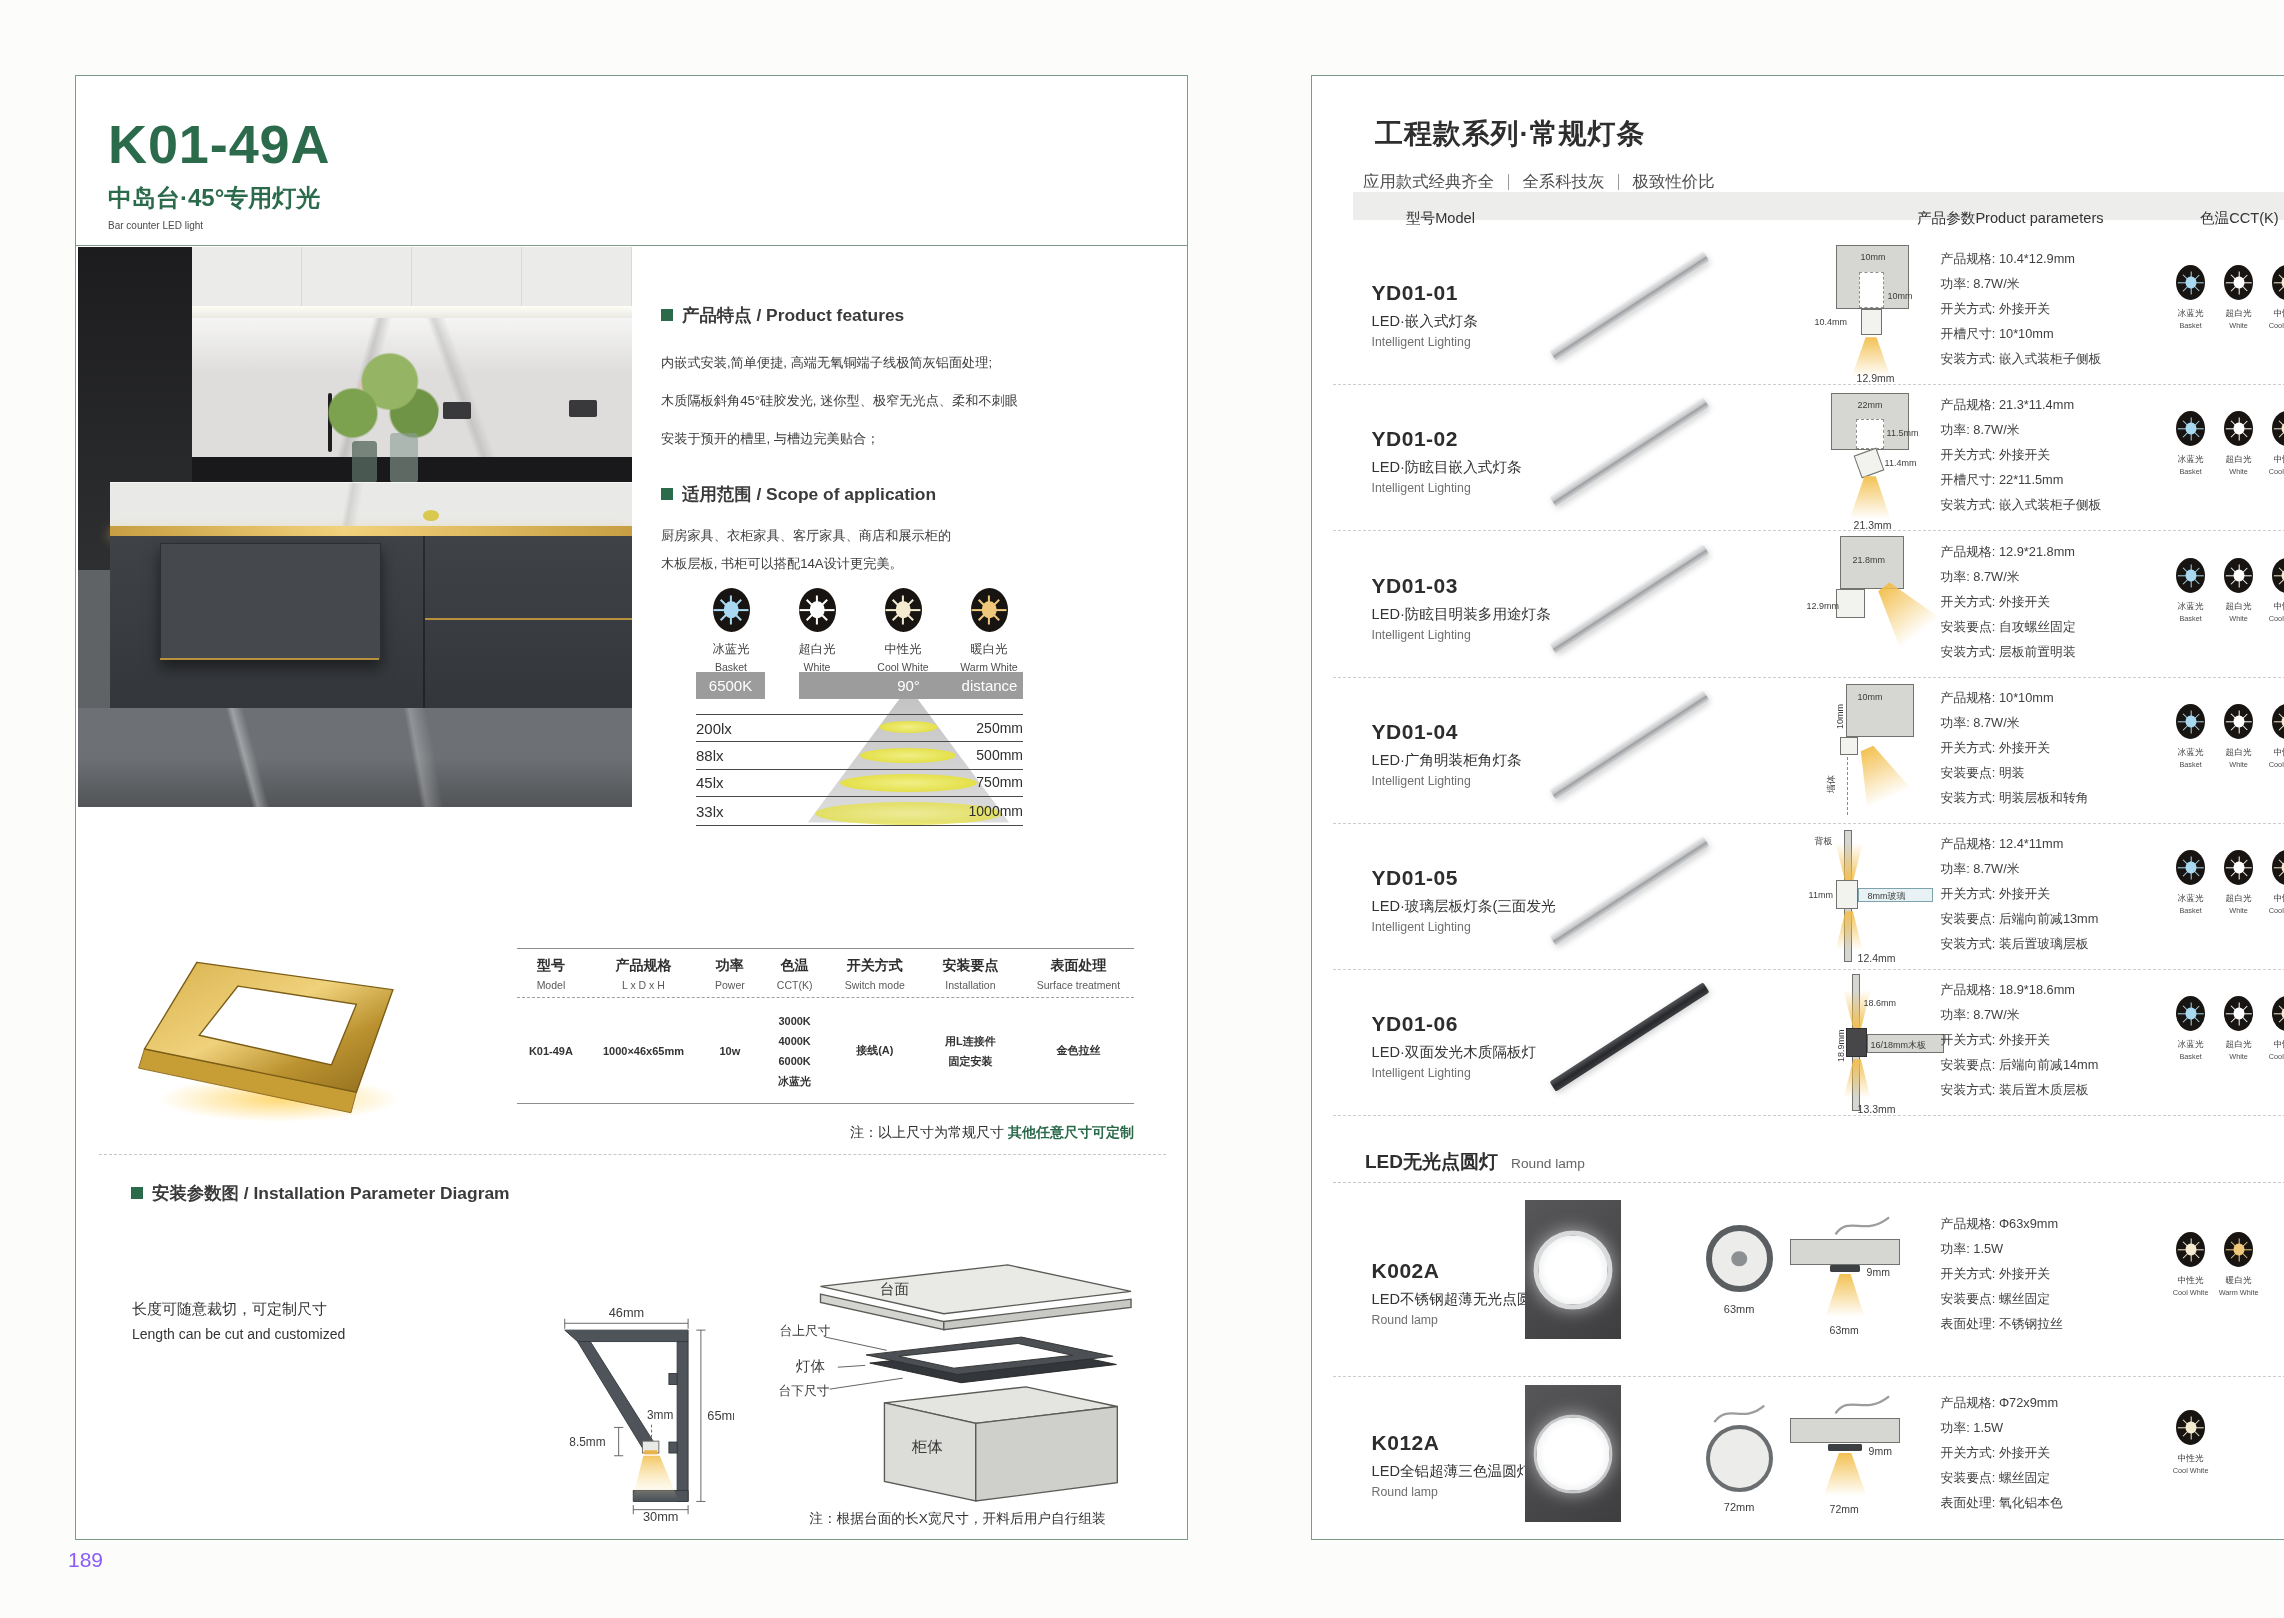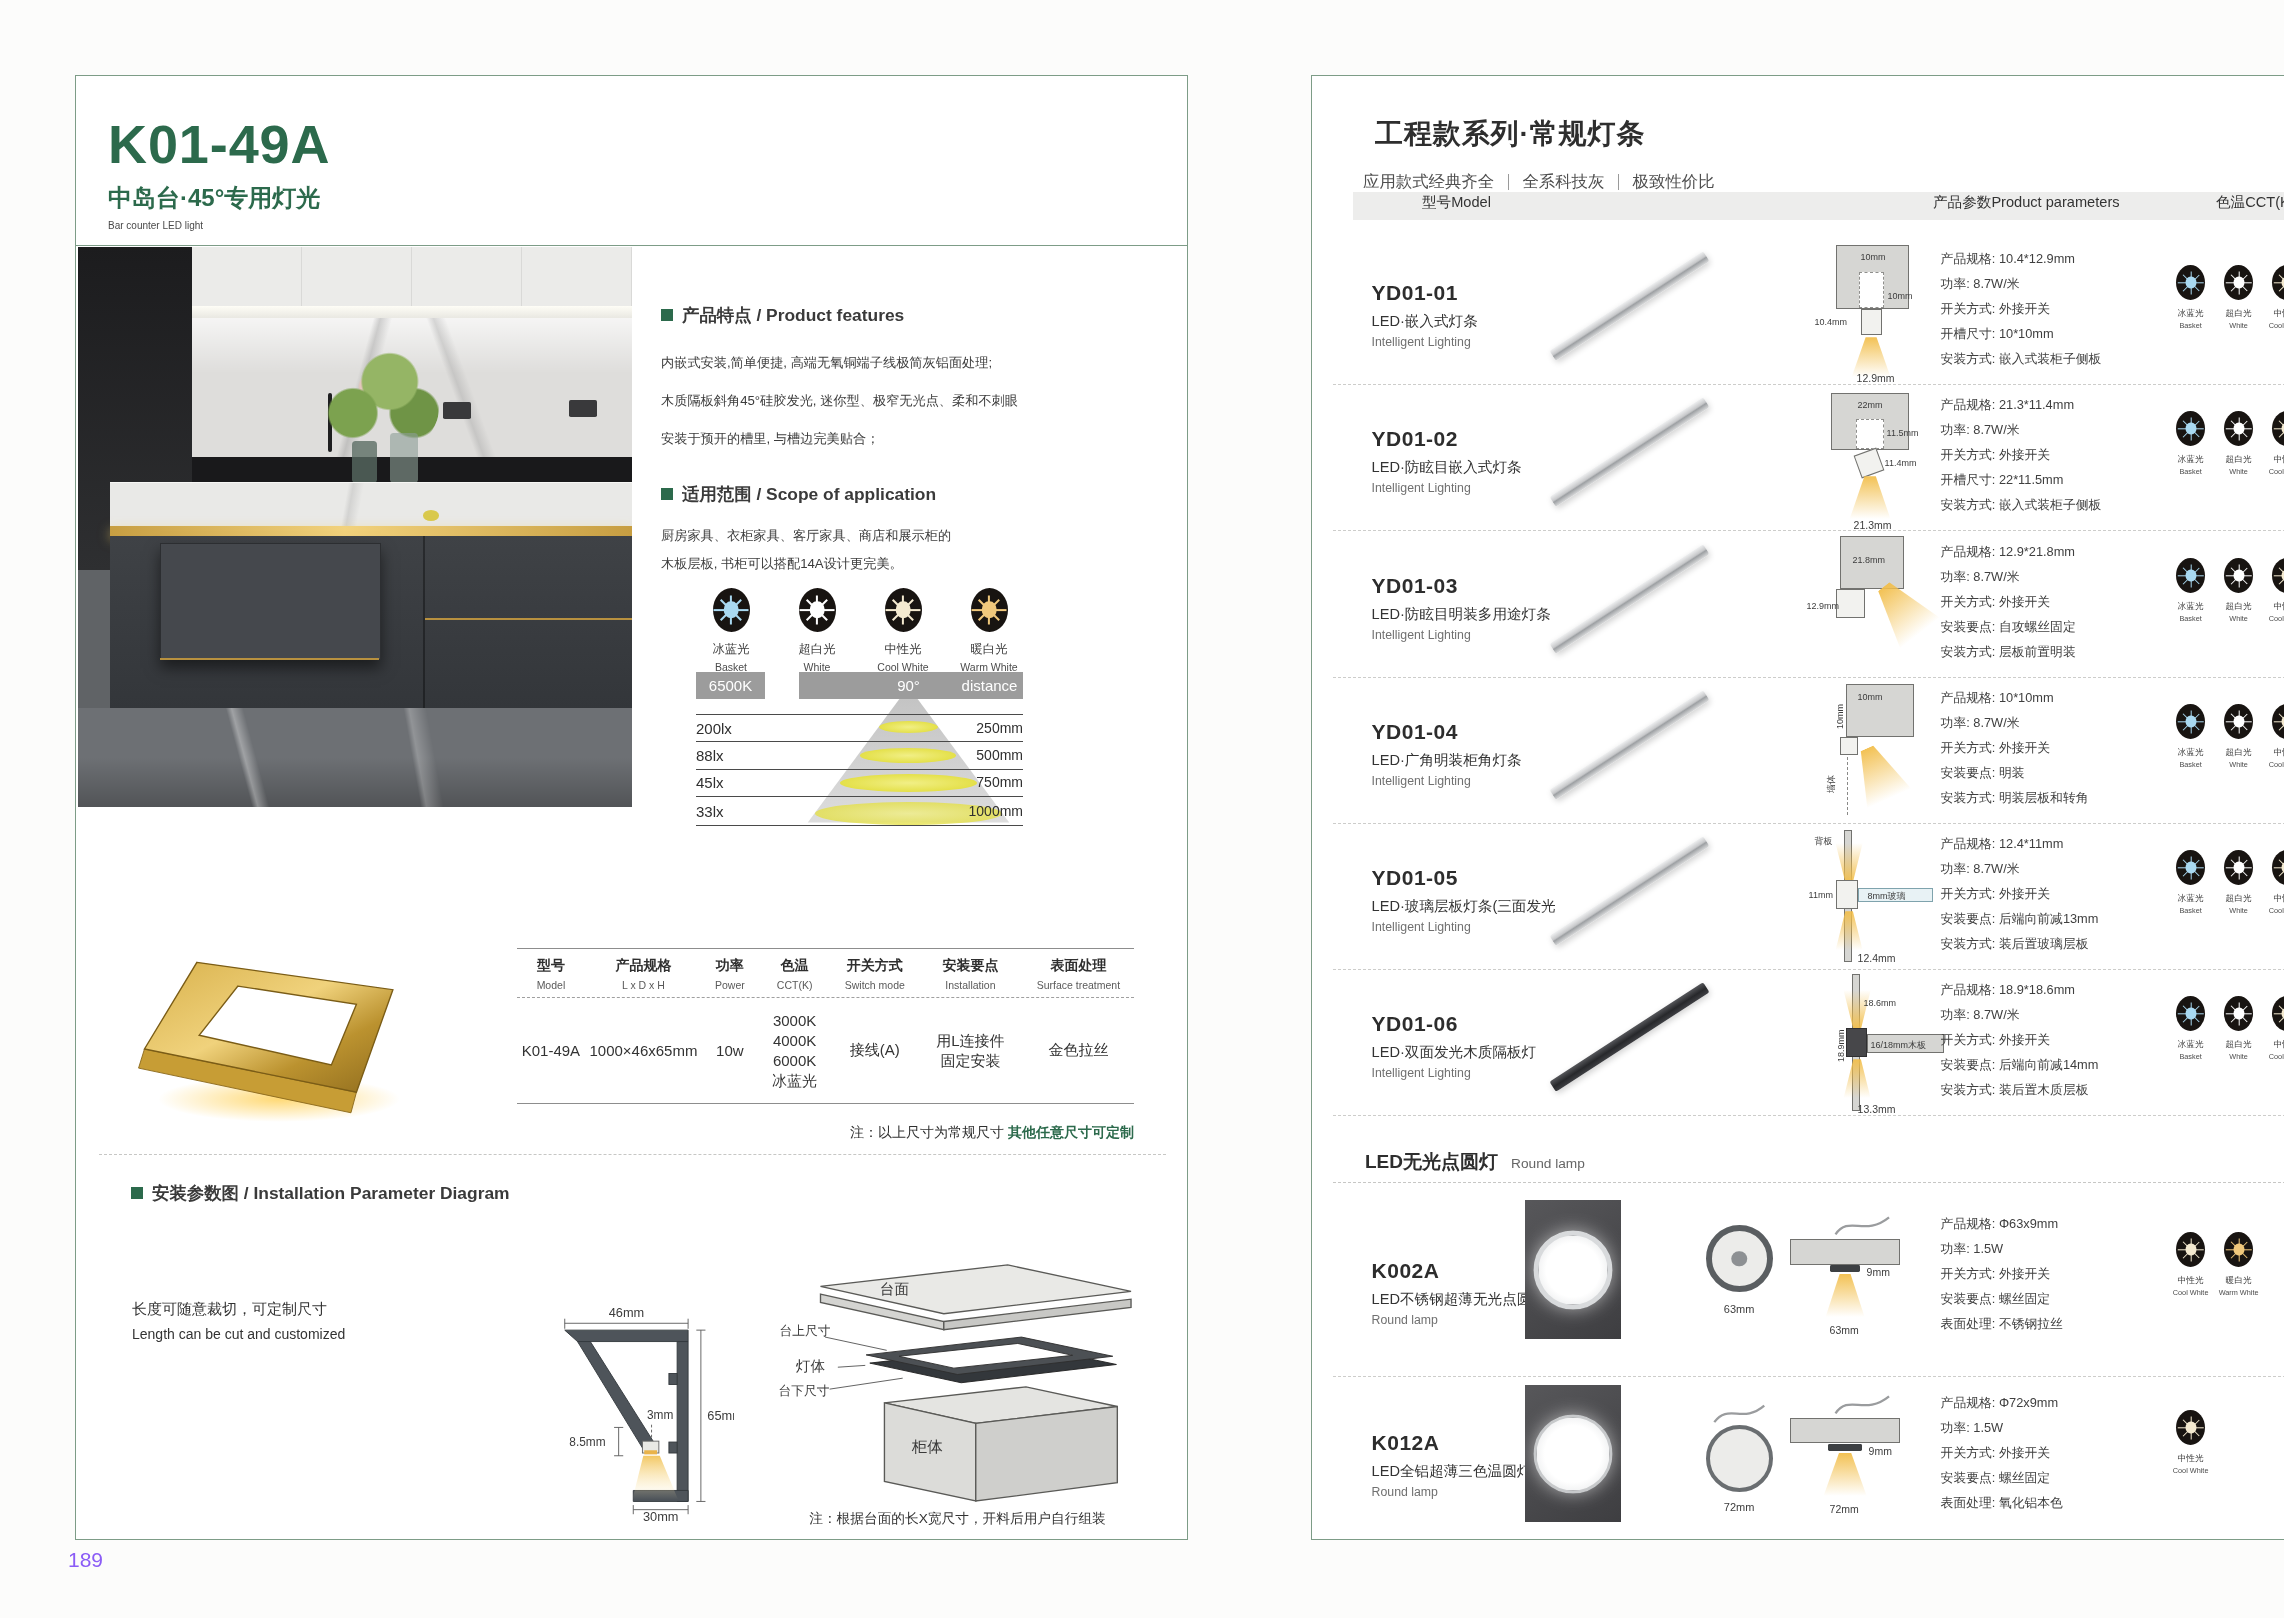--- a/index.html
+++ b/index.html
@@ -46,35 +46,35 @@
   .dist-cone{position:absolute;left:103px;top:26.5px;width:219px;height:124px;background:linear-gradient(180deg,#c4c4c4,#dddddd);clip-path:polygon(46% 0,54% 0,96% 100%,4% 100%);}
   .dist-ell{position:absolute;border-radius:50%;background:radial-gradient(ellipse at center,#f1ef86 0%,#e4e049 70%,rgba(228,224,73,.25) 100%);}
   
   .spec-table{position:absolute;left:441px;top:872px;width:617px;}
   .st-top{border-top:1.8px solid #8d8d8d;}
   .st-head{display:flex;padding:8.2px 0 6.4px 0;border-bottom:1.4px dashed #9f9f9f;}
   .st-col{text-align:center;}
   .st-cn{font-size:14px;font-weight:bold;color:#2f2f2f;}
   .st-en{font-size:10.5px;color:#5a5a5a;margin-top:3.7px;}
   .st-row{display:flex;align-items:center;min-height:105px;border-bottom:1.8px solid #8d8d8d;}
-  .st-cell{text-align:center;font-size:15px;color:#333;}
+  .st-cell{text-align:center;font-size:11px;color:#333;font-weight:bold;}
   .st-cell div{line-height:20px;}
   .w1{width:11%;} .w2{width:19%;} .w3{width:9%;} .w4{width:12%;} .w5{width:14%;} .w6{width:17%;} .w7{width:18%;}
   .note-line{position:absolute;left:441px;top:1048px;width:617px;text-align:right;font-size:14px;color:#2f2f2f;}
   .note-line b{color:#2c6a4c;font-weight:bold;}
   .dash-sep{position:absolute;border-top:1.4px dashed #c7c7c5;}
   .cut-cn{font-size:15px;color:#333;}
   .cut-en{font-size:14px;color:#333;margin-top:7.3px;}
   .asm-note{position:absolute;left:676px;top:1434px;width:411px;text-align:center;font-size:13.7px;color:#333;}
   
   .rp-title{font-size:28px;font-weight:800;color:#2e2e2e;letter-spacing:0.9px;}
   .rp-sub{font-size:16.4px;color:#4f4f4f;display:flex;align-items:center;}
   .rp-sub .sep{display:inline-block;width:0.9px;height:16.4px;background:#9a9a9a;margin:0 13.7px;}
   .thead{position:absolute;left:41px;top:116px;width:1012px;height:28px;background:#ededec;}
-  .thead span{position:absolute;top:1px;font-size:14.6px;color:#333;font-weight:500;margin-left:16px;}
+  .thead span{position:absolute;top:17px;font-size:14.6px;color:#333;font-weight:500;}
   .strip-row{position:absolute;left:20.6px;width:1053px;height:146px;border-bottom:1.4px dashed #cdcdcb;}
   .pr-model{font-size:21px;font-weight:bold;color:#2d2d2d;letter-spacing:0.5px;}
   .pr-name{font-size:14.6px;color:#333;margin-top:7.3px;white-space:nowrap;}
   .pr-name-en{font-size:12.3px;color:#707070;margin-top:3.7px;}
   .strip{position:absolute;left:4.6px;top:62px;width:183px;height:12px;border-radius:2.3px;
          background:linear-gradient(#f0f1f2,#c7c8ca 45%,#9da0a3 58%,#d9dadb);transform:rotate(-33deg);box-shadow:0 2.7px 6.4px rgba(0,0,0,.18);}
   .strip.dark{background:linear-gradient(#55565a,#27282b 55%,#3e3f43);}
   .dgm{position:absolute;left:434px;top:2.3px;width:210px;height:142px;}
   .blk{position:absolute;background:#d6d6d3;border:0.9px solid #72726f;box-sizing:border-box;}
   .lmp{position:absolute;background:#f2f2ef;border:0.9px solid #72726f;box-sizing:border-box;}

